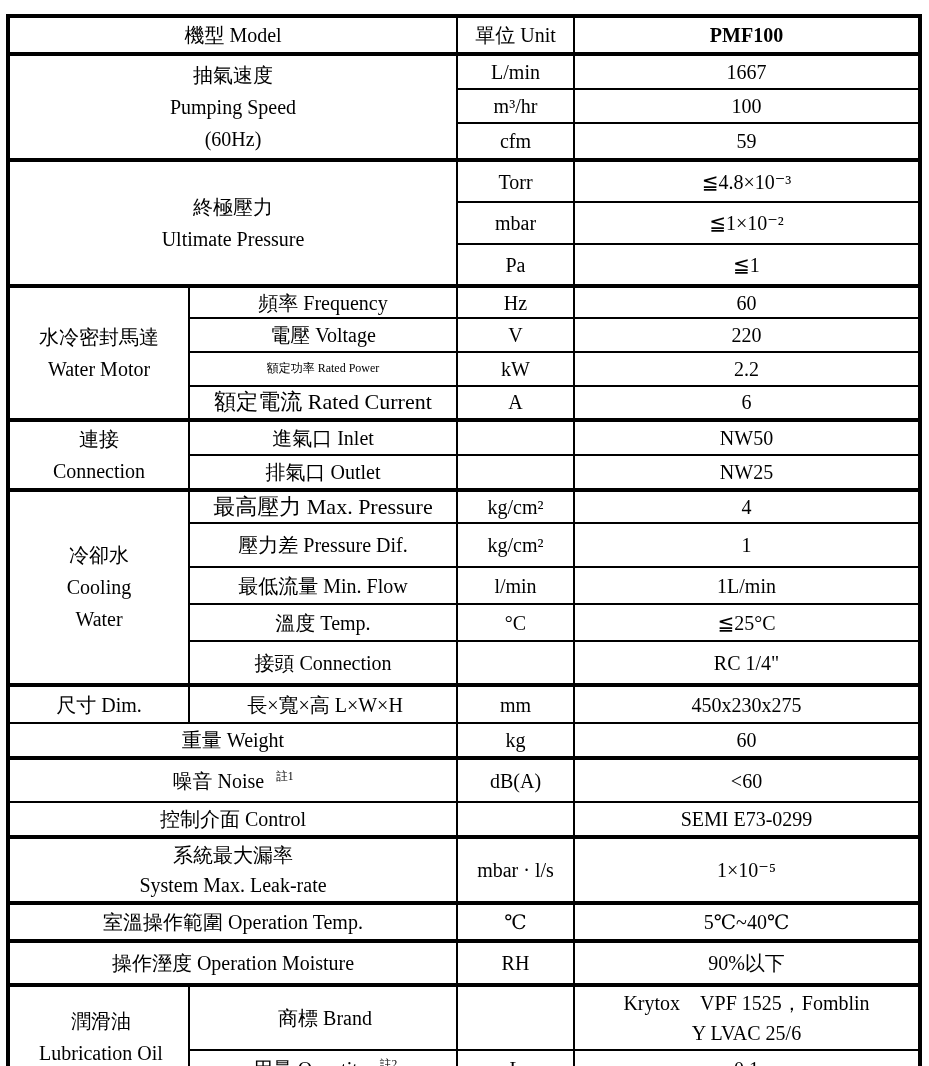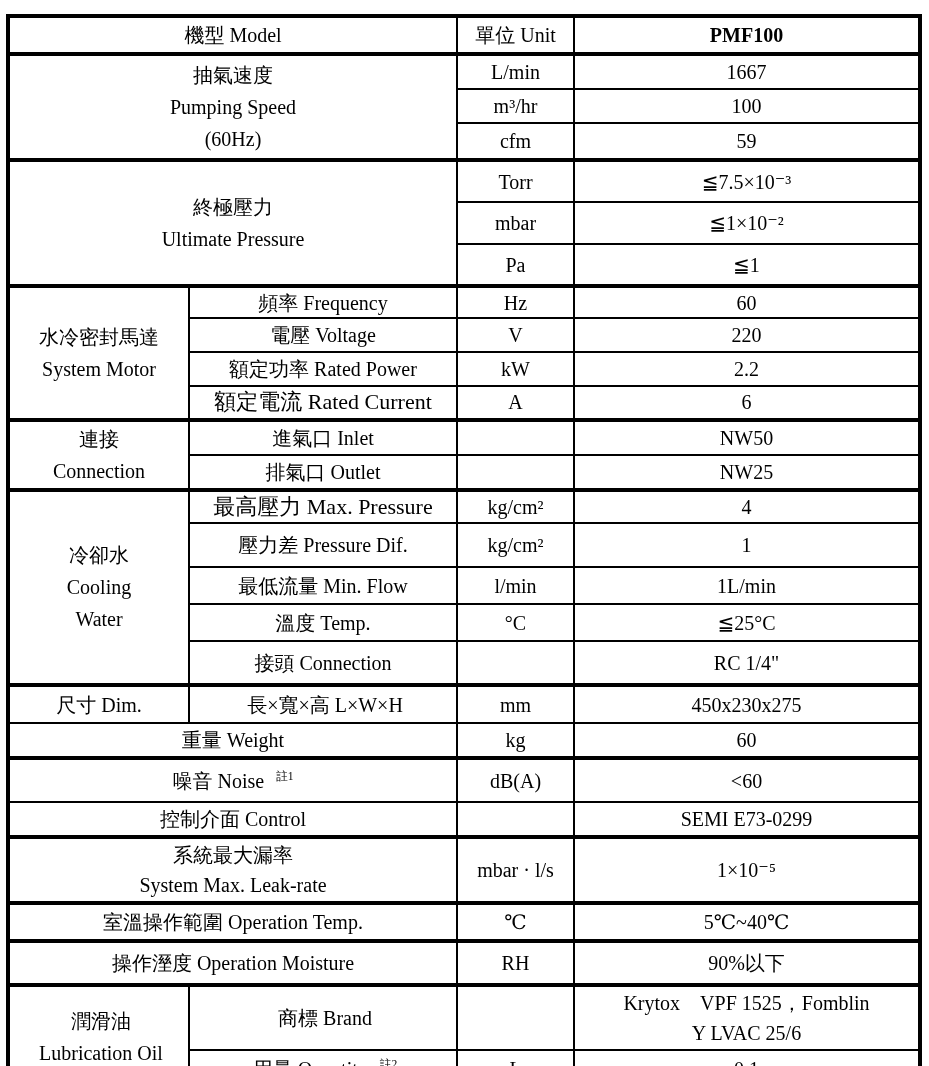--- a/index.html
+++ b/index.html
@@ -65,45 +65,45 @@
     </tr>
     <tr class="sec h37">
       <td>cfm</td>
       <td>59</td>
     </tr>
 
     <tr class="h42">
       <td colspan="2" rowspan="3" class="ml bb4">終極壓力
 Ultimate Pressure</td>
       <td>Torr</td>
-      <td>≦7.5×10⁻³</td>
+      <td>≦4.8×10⁻³</td>
     </tr>
     <tr class="h42">
       <td>mbar</td>
       <td>≦1×10⁻²</td>
     </tr>
     <tr class="sec h42">
       <td>Pa</td>
       <td>≦1</td>
     </tr>
 
     <tr class="h32">
       <td rowspan="4" class="ml bb4">水冷密封馬達
-System Motor</td>
+Water Motor</td>
       <td>頻率 Frequency</td>
       <td>Hz</td>
       <td>60</td>
     </tr>
     <tr class="h34">
       <td>電壓 Voltage</td>
       <td>V</td>
       <td>220</td>
     </tr>
     <tr class="h34">
-      <td style="font-size:20px">額定功率 Rated Power</td>
+      <td style="font-size:12px">額定功率 Rated Power</td>
       <td>kW</td>
       <td>2.2</td>
     </tr>
     <tr class="sec h33">
       <td style="font-size:22px">額定電流 Rated Current</td>
       <td>A</td>
       <td>6</td>
     </tr>
 
     <tr class="h34">

